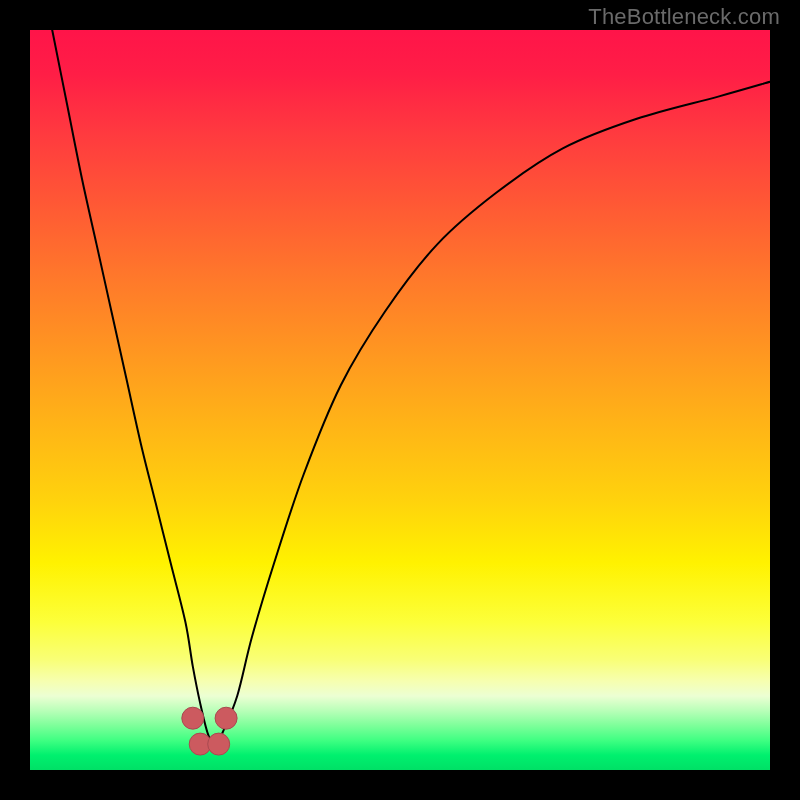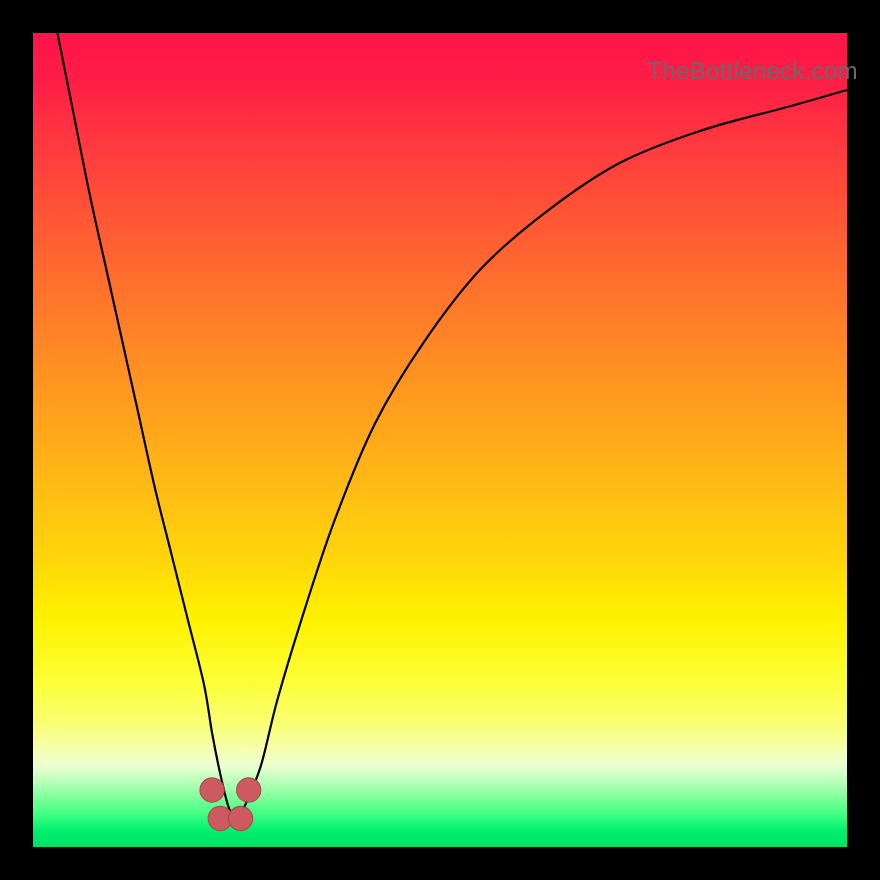--- a/index.html
+++ b/index.html
@@ -41,21 +41,20 @@
       #00f06e 98%,
       #00e066 100%
     );
   }
   .watermark {
     position: absolute;
     color: #6a6a6a;
     font-size: 22px;
     font-weight: 500;
     letter-spacing: 0.2px;
-    margin-top: 48px;
   }
   svg {
     position: absolute;
     top: 0;
     left: 0;
   }
 </style>
 </head>
 <body>
 

